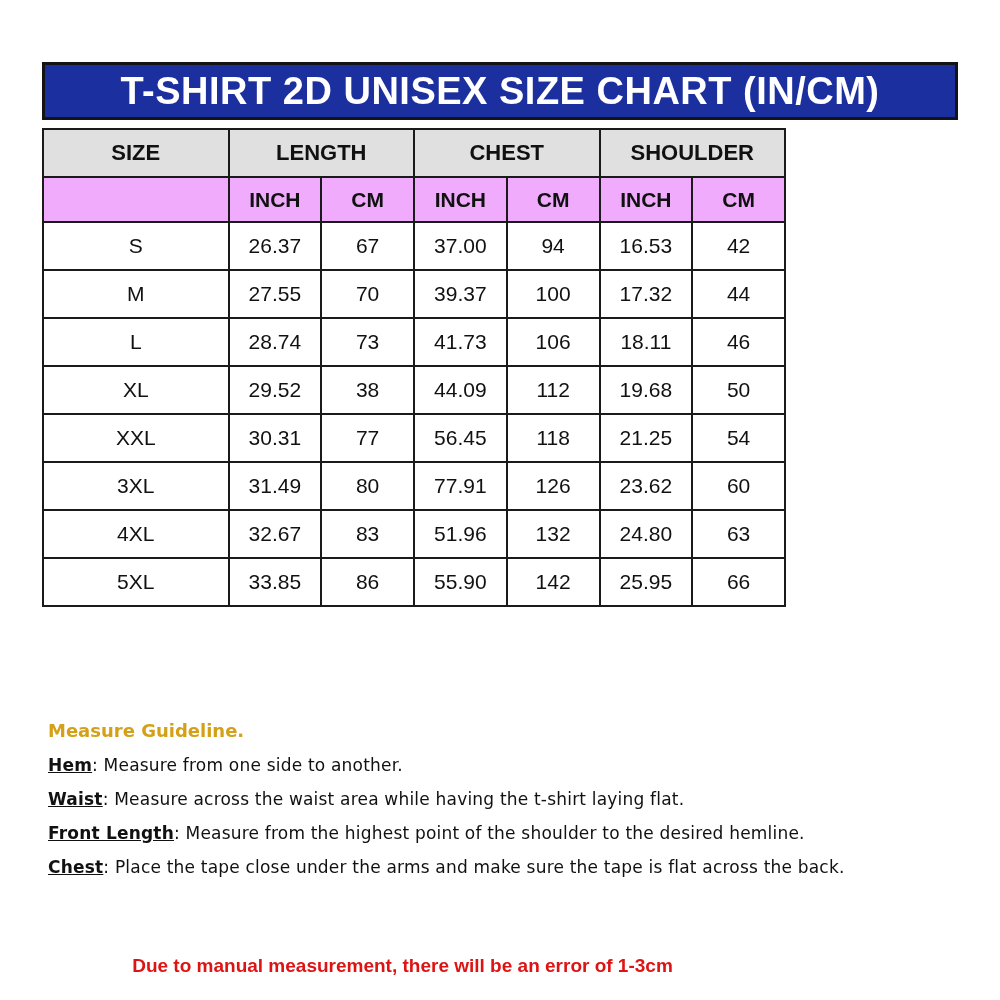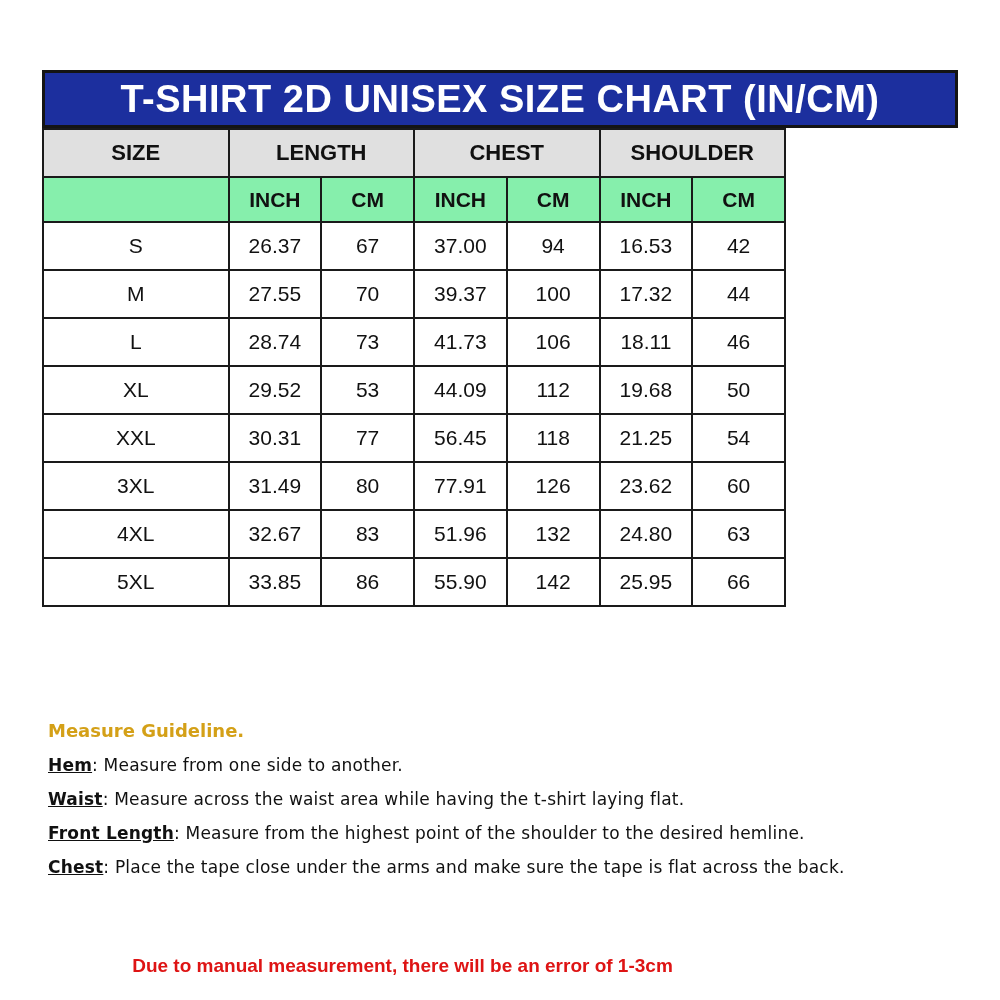--- a/index.html
+++ b/index.html
@@ -11,21 +11,21 @@
   .page {
     position: relative;
     width: 1000px;
     height: 1000px;
     background: #ffffff;
     overflow: hidden;
   }
   .banner {
     position: absolute;
     left: 42px;
-    top: 70px;
+    top: 62px;
     width: 916px;
     height: 58px;
     box-sizing: border-box;
     background: #1c2f9e;
     border: 3px solid #141414;
     display: flex;
     align-items: center;
     justify-content: center;
   }
   .banner span {
@@ -51,21 +51,21 @@
     padding: 0;
     color: #111111;
   }
   th.group-th {
     background: #e0e0e0;
     height: 46px;
     font-size: 22px;
     font-weight: bold;
   }
   th.unit-th {
-    background: #86efac;
+    background: #f0abfc;
     height: 43px;
     font-size: 21px;
     font-weight: bold;
   }
   td.cell {
     background: #ffffff;
     height: 46px;
     font-size: 21px;
     font-weight: normal;
   }
@@ -163,21 +163,21 @@
           <td class="cell">28.74</td>
           <td class="cell">73</td>
           <td class="cell">41.73</td>
           <td class="cell">106</td>
           <td class="cell">18.11</td>
           <td class="cell">46</td>
         </tr>
         <tr>
           <td class="cell">XL</td>
           <td class="cell">29.52</td>
-          <td class="cell">53</td>
+          <td class="cell">38</td>
           <td class="cell">44.09</td>
           <td class="cell">112</td>
           <td class="cell">19.68</td>
           <td class="cell">50</td>
         </tr>
         <tr>
           <td class="cell">XXL</td>
           <td class="cell">30.31</td>
           <td class="cell">77</td>
           <td class="cell">56.45</td>

